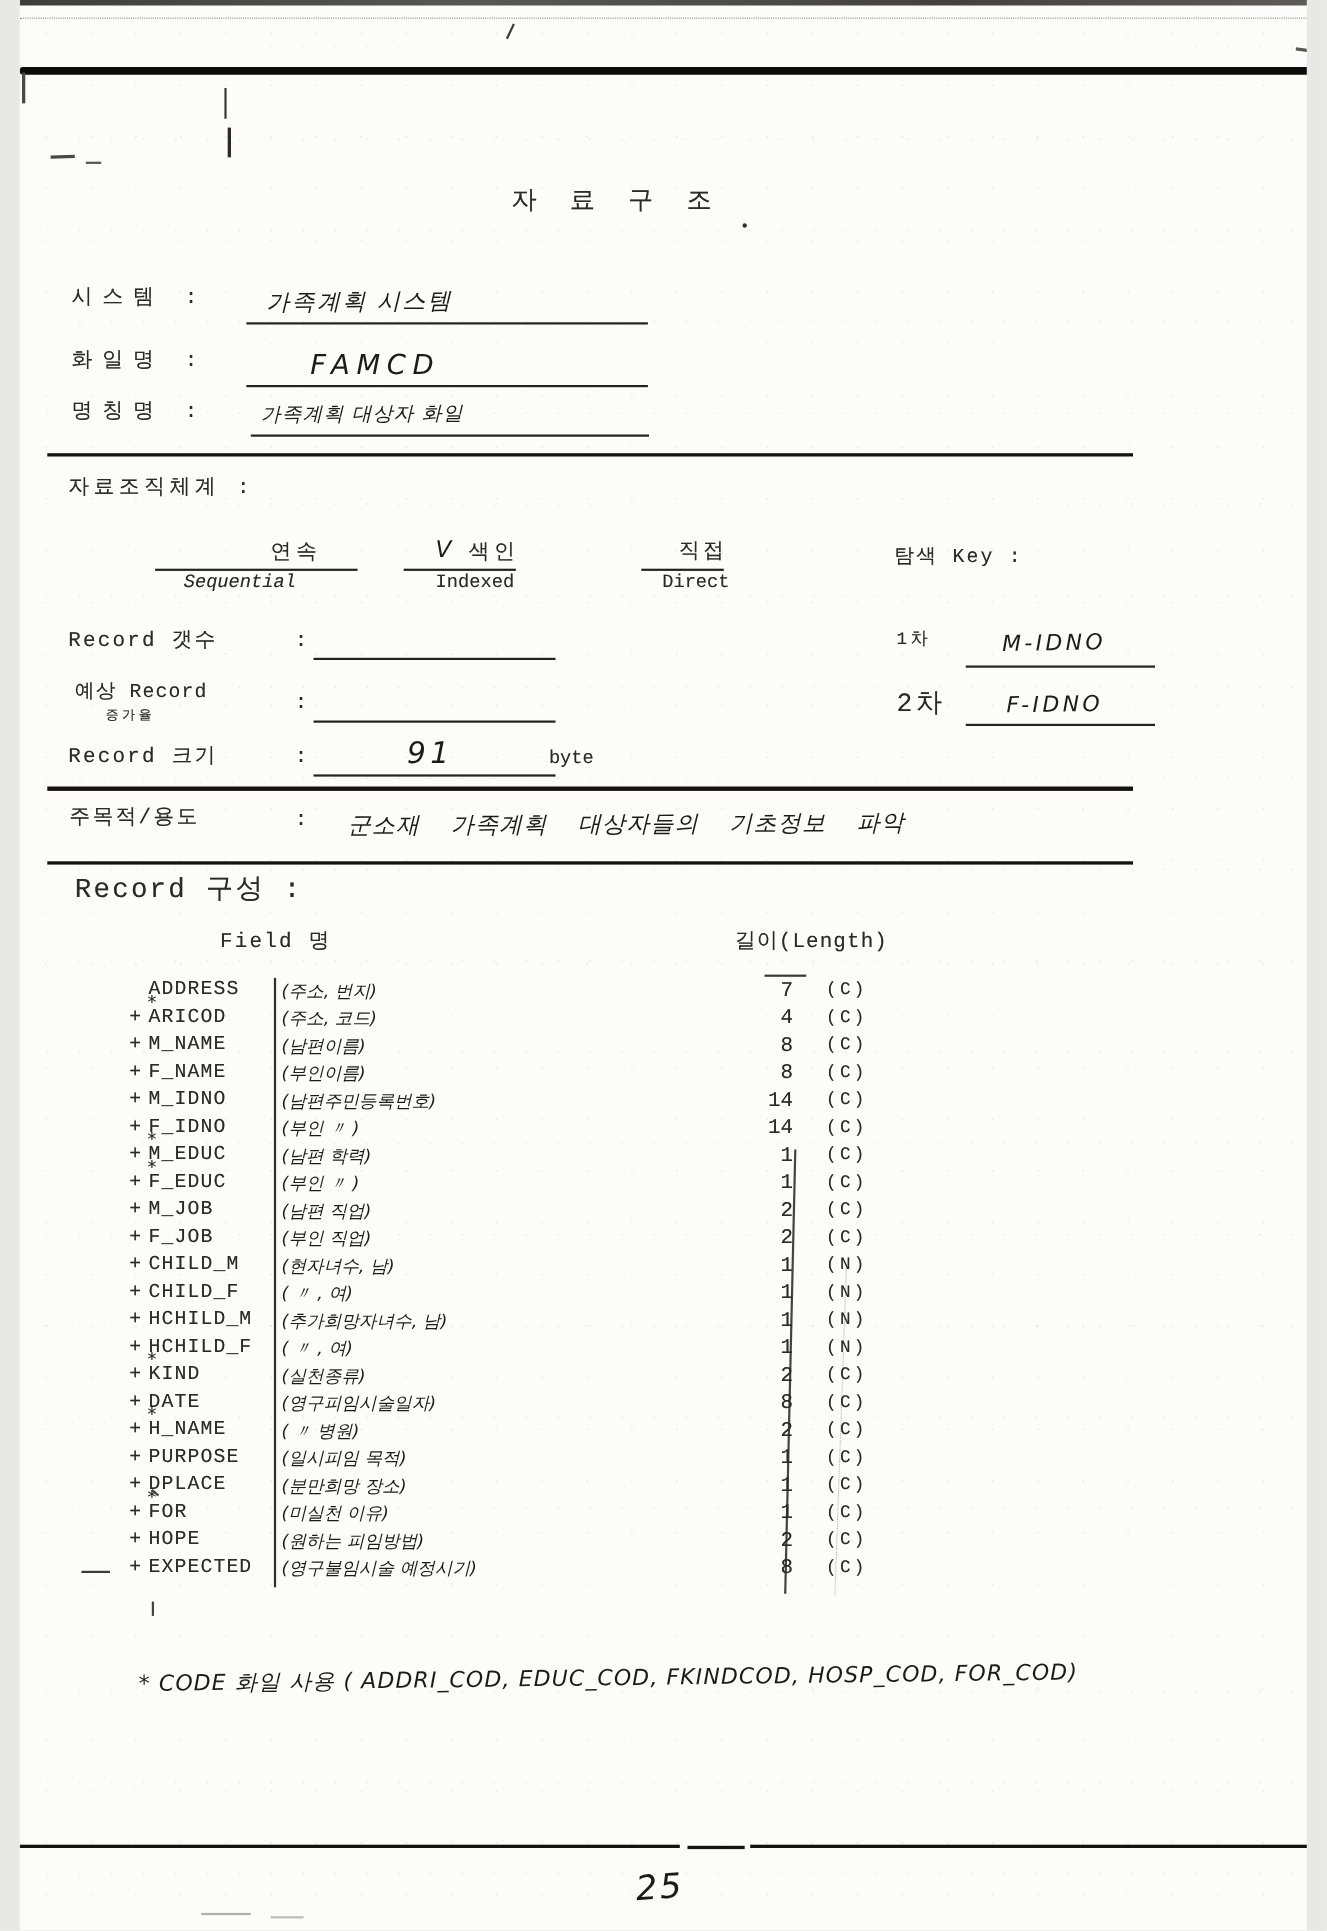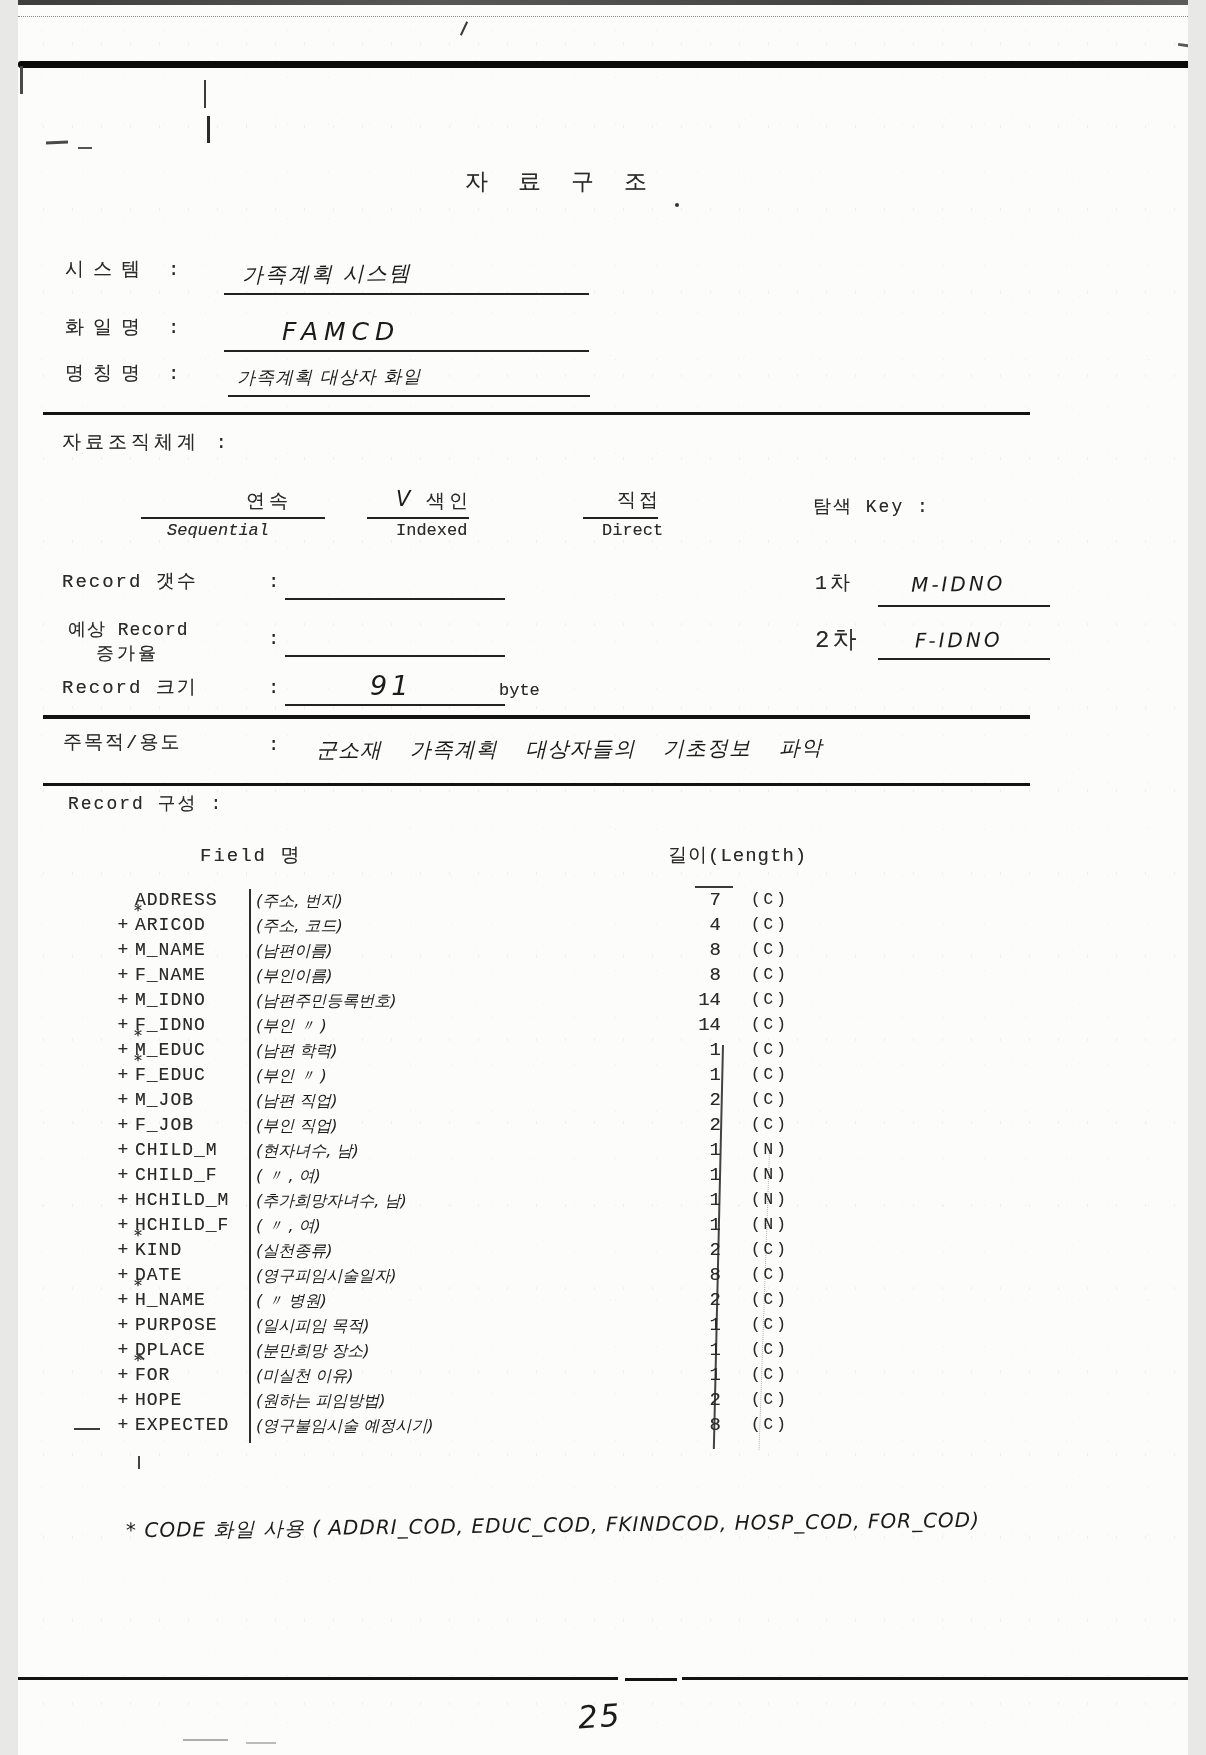--- a/index.html
+++ b/index.html
@@ -85,26 +85,26 @@
   <div class="ul" style="left:565px;top:517px;width:75px;"></div>
   <div class="t typed" style="left:599px;top:490px;font-size:19px;letter-spacing:3px;">직접</div>
   <div class="t typed" style="left:584px;top:521px;font-size:17px;">Direct</div>
 
   <div class="t typed" style="left:795px;top:497px;font-size:18px;letter-spacing:2px;">탐색 Key :</div>
 
   <div class="t typed" style="left:44px;top:571px;font-size:19px;letter-spacing:2px;">Record 갯수</div>
   <div class="t typed" style="left:250px;top:571px;font-size:19px;">:</div>
   <div class="ul" style="left:267px;top:598px;width:220px;"></div>
 
-  <div class="t typed" style="left:797px;top:572px;font-size:20px;letter-spacing:3px;text-align:right;">1차</div>
+  <div class="t typed" style="left:797px;top:572px;font-size:16px;letter-spacing:3px;text-align:right;">1차</div>
   <div class="ul" style="left:860px;top:605px;width:172px;"></div>
   <div class="t hand" style="left:893px;top:572px;font-size:20px;letter-spacing:3px;transform:rotate(-1deg);">M-IDNO</div>
 
   <div class="t typed" style="left:50px;top:620px;font-size:18px;letter-spacing:1px;">예상 Record</div>
-  <div class="t typed" style="left:78px;top:644px;font-size:18px;letter-spacing:3px;">증가율</div>
+  <div class="t typed" style="left:78px;top:644px;font-size:12px;letter-spacing:3px;">증가율</div>
   <div class="t typed" style="left:250px;top:628px;font-size:19px;">:</div>
   <div class="ul" style="left:267px;top:655px;width:220px;"></div>
 
   <div class="t typed" style="left:797px;top:627px;font-size:24px;letter-spacing:3px;">2차</div>
   <div class="ul" style="left:860px;top:658px;width:172px;"></div>
   <div class="t hand" style="left:897px;top:628px;font-size:20px;letter-spacing:3px;transform:rotate(-0.8deg);">F-IDNO</div>
 
   <div class="t typed" style="left:44px;top:677px;font-size:19px;letter-spacing:2px;">Record 크기</div>
   <div class="t typed" style="left:250px;top:677px;font-size:19px;">:</div>
   <div class="ul" style="left:267px;top:704px;width:220px;"></div>
@@ -112,21 +112,21 @@
   <div class="t typed" style="left:481px;top:681px;font-size:17px;">byte</div>
 
   <div class="rule" style="left:25px;top:715px;width:987px;height:4px;"></div>
 
   <div class="t typed" style="left:45px;top:732px;font-size:19px;letter-spacing:2px;">주목적/용도</div>
   <div class="t typed" style="left:250px;top:734px;font-size:19px;">:</div>
   <div class="t hand" style="left:298px;top:737px;font-size:21px;word-spacing:20px;letter-spacing:1px;transform:rotate(-0.3deg);">군소재 가족계획 대상자들의 기초정보 파악</div>
 
   <div class="rule" style="left:25px;top:783px;width:987px;height:3px;"></div>
 
-  <div class="t typed" style="left:50px;top:794px;font-size:18px;letter-spacing:2px;">Record 구성 :</div>
+  <div class="t typed" style="left:50px;top:794px;font-size:25px;letter-spacing:2px;">Record 구성 :</div>
   <div class="t typed" style="left:182px;top:845px;font-size:19px;letter-spacing:2px;">Field 명</div>
   <div class="t typed" style="left:650px;top:845px;font-size:19px;letter-spacing:1px;">길이(Length)</div>
 
   <div class="rule" style="left:677px;top:886px;width:38px;height:2px;background:#3a3936;"></div>
   <div class="rule" style="left:231px;top:889px;width:2px;height:554px;background:#2e2d2a;"></div>
   <div class="rule" style="left:704px;top:1045px;width:2px;height:404px;background:#44433f;transform:rotate(1.3deg);transform-origin:top left;"></div>
   <div style="position:absolute;left:751px;top:1150px;height:300px;border-left:1px dotted #6a6964;opacity:.5;transform:rotate(2deg);transform-origin:top left;"></div>
 
   <div id="ftable">
 

